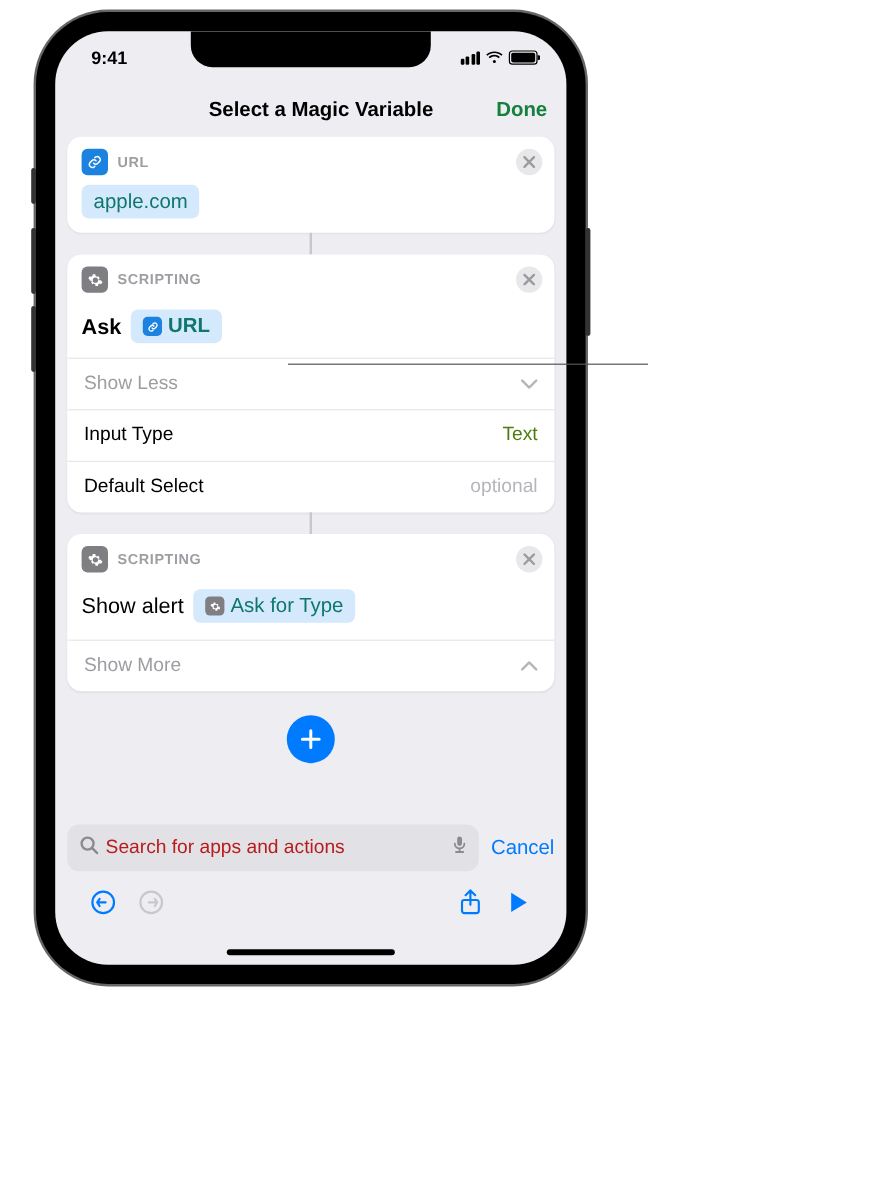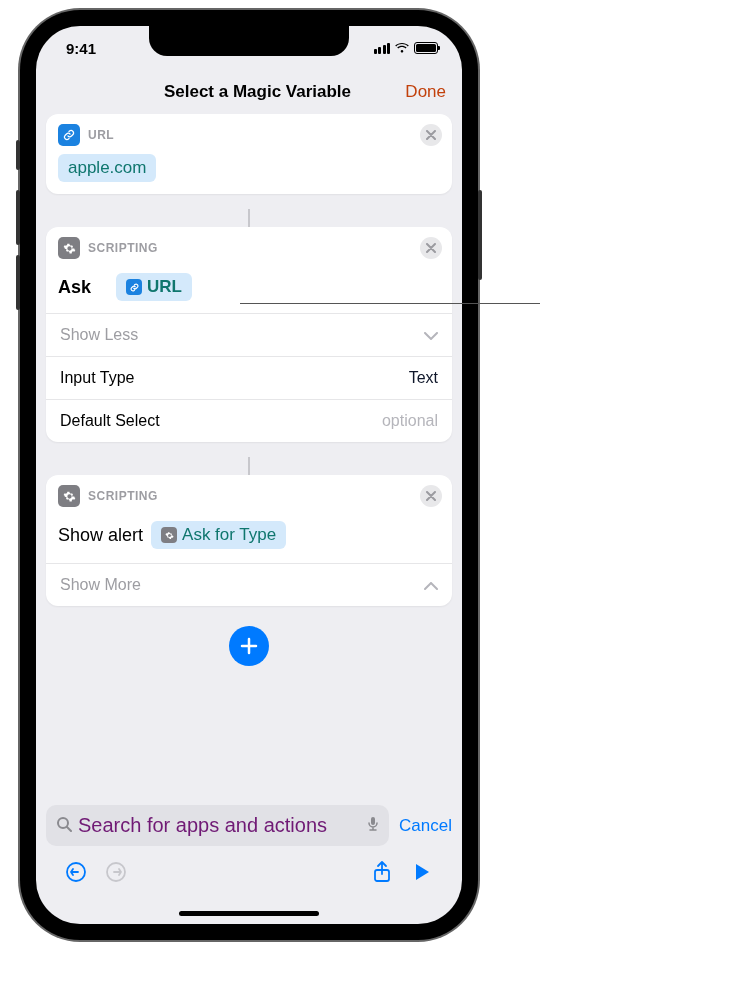--- a/index.html
+++ b/index.html
@@ -1,20 +1,20 @@
 <!DOCTYPE html>
 <html><head>
   <meta charset="utf-8">
   <style>
     * { box-sizing: border-box; margin: 0; padding: 0; font-family: -apple-system, BlinkMacSystemFont, "Segoe UI", sans-serif; }
     body { background: #fff; width: 734px; height: 984px; position: relative; }
     .phone-frame {
       position: absolute;
-      left: 20px; top: 10px;
-      width: 458px; height: 930px;
+      left: 30px; top: 10px;
+      width: 458px; height: 810px;
       background: #000;
       border-radius: 60px;
       padding: 16px;
       box-shadow: 0 0 0 2px #666;
     }
     .phone-side-btn {
       position: absolute;
       background: #333;
       border-radius: 2px;
     }
@@ -61,29 +61,29 @@
     .nav-bar {
       display: flex;
       justify-content: center;
       align-items: center;
       height: 44px;
       position: relative;
       padding: 0 16px;
       margin-left: 17px;
     }
     .nav-title { font-size: 17px; font-weight: 600; }
-    .nav-done { position: absolute; right: 16px; color: #c2410c; font-size: 17px; font-weight: 400; }
+    .nav-done { position: absolute; right: 16px; color: #15803d; font-size: 17px; font-weight: 700; }
 
     .content { padding: 0 10px; }
 
     .card {
       background: #fff;
       border-radius: 12px;
       box-shadow: 0 1px 2px rgba(0,0,0,0.06);
-      margin-bottom: 15px;
+      margin-bottom: 0;
       overflow: hidden;
     }
     .card-header {
       display: flex;
       align-items: center;
       padding: 10px 12px 6px 12px;
       position: relative;
     }
     .card-icon {
       width: 22px; height: 22px;
@@ -115,50 +115,50 @@
     }
     .chip .chip-icon {
       width: 16px; height: 16px; border-radius: 4px;
       display:flex;align-items:center;justify-content:center;
       color: #fff;
       font-size: 10px;
     }
     .chip .chip-icon.url-i { background:#1b82e0; }
     .chip .chip-icon.scr-i { background:#7e7e83; }
     .card-body { padding: 2px 12px 12px 12px; }
-    .ask-row { padding: 8px 12px 12px 12px; display:flex; align-items:center; gap:25px; font-size: 18px; font-weight: 600; }
+    .ask-row { padding: 8px 12px 12px 12px; display:flex; align-items:center; gap:8px; font-size: 18px; font-weight: 600; }
     .ask-row .ask-text { color: #000; }
     .row {
       display: flex; justify-content: space-between; align-items: flex-start;
       padding: 12px 14px;
       border-top: 1px solid #e6e6e8;
       font-size: 16px;
     }
     .row .label { color: #000; }
-    .row .value { color: #0f172a; }
+    .row .value { color: #4d7c0f; }
     .row .value.placeholder { color: #b5b5bb; }
     .row .label.light { color: #9d9da2; }
     .chev { color: #b5b5bb; }
     .connector { width: 2px; height: 18px; background: #c7c7cc; margin: 0 auto; }
 
     .alert-row { padding: 8px 12px 14px 12px; display:flex; align-items:center; gap:8px; font-size: 18px; font-weight: 400; flex-wrap: wrap; }
 
     .add-btn {
       width: 40px; height: 40px; border-radius: 50%;
       background: #007aff; color: #fff;
       display: flex; align-items: center; justify-content: center;
       margin: 20px auto 0 auto;
       font-size: 26px;
     }
 
     .search-area { position: absolute; left: 10px; right: 10px; bottom: 78px; display:flex; align-items:center; gap: 10px; }
     .search-field {
       flex: 1; background: #e1e1e6; border-radius: 10px;
       display:flex; align-items:center; padding: 9px 10px; gap: 6px;
-      color: #701a75; font-size: 20px;
+      color: #b91c1c; font-size: 16px;
     }
     .search-cancel { color: #007aff; font-size: 17px; }
 
     .toolbar {
       position: absolute; left:0; right:0; bottom: 30px;
       height: 44px;
       display: flex; align-items: center;
       padding: 0 20px;
     }
     .toolbar .tb-btn { color: #007aff; width: 40px; display:flex; justify-content:center; }

